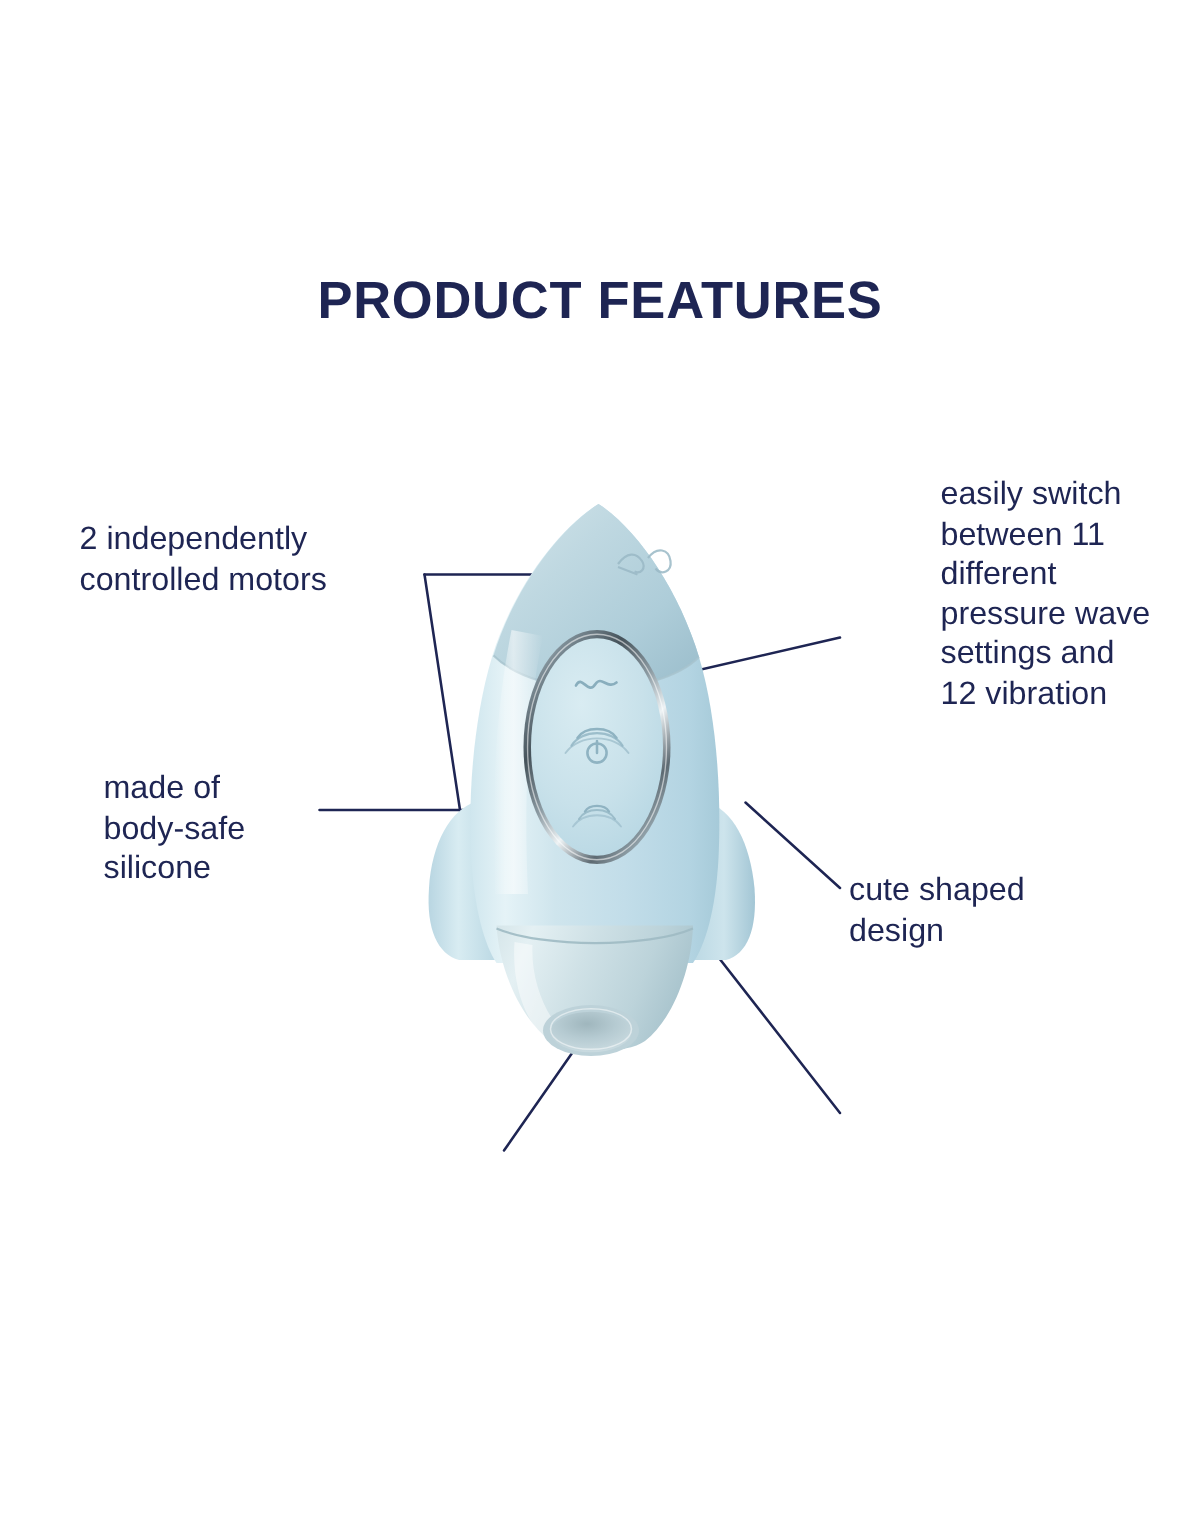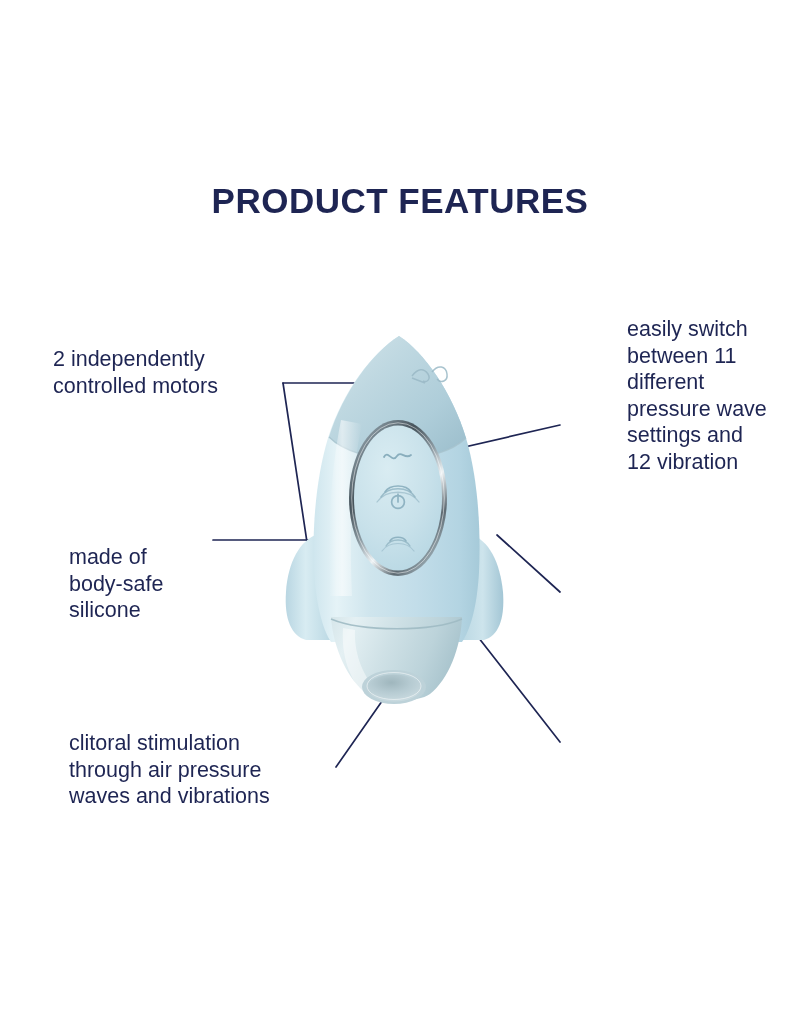--- a/index.html
+++ b/index.html
@@ -43,21 +43,21 @@
     font-size: 21.5px;
     line-height: 26.5px;
     font-weight: 400;
     color: #1e2553;
     white-space: pre-line;
   }
   .callout.left  { text-align: left; }
   .callout.right { text-align: left; }
 
   #label-motors       { left: 53px;  top: 346px;  width: 250px; }
-  #label-silicone     { left: 69px;  top: 512px;  width: 200px; margin-top: 32px; }
+  #label-silicone     { left: 69px;  top: 512px;  width: 200px; }
   #label-clitoral     { left: 69px;  top: 730px;  width: 280px; }
   #label-settings     { left: 598px; top: 316px;  width: 180px; margin-left: 29px; }
   #label-design       { left: 566px; top: 580px;  width: 180px; }
   #label-magnetic     { left: 566px; top: 730px;  width: 180px; }
 
   
   #artwork {
     position: absolute;
     left: 0; top: 0;
     width: 800px;
@@ -239,26 +239,25 @@
     </g>
   </svg>
 
   <div class="callout left" id="label-motors">2 independently
 controlled motors</div>
 
   <div class="callout left" id="label-silicone">made of
 body-safe
 silicone</div>
 
-  <div class="callout left" id="label-clitoral">clitoral stimulation
-through air pressure
-waves and vibrations</div>
 
   <div class="callout right" id="label-settings">easily switch
 between 11
 different
 pressure wave
 settings and
 12 vibration</div>
 
+  <div class="callout right" id="label-design">cute shaped
+design</div>
 
 
 </div>
 
 </body></html>

